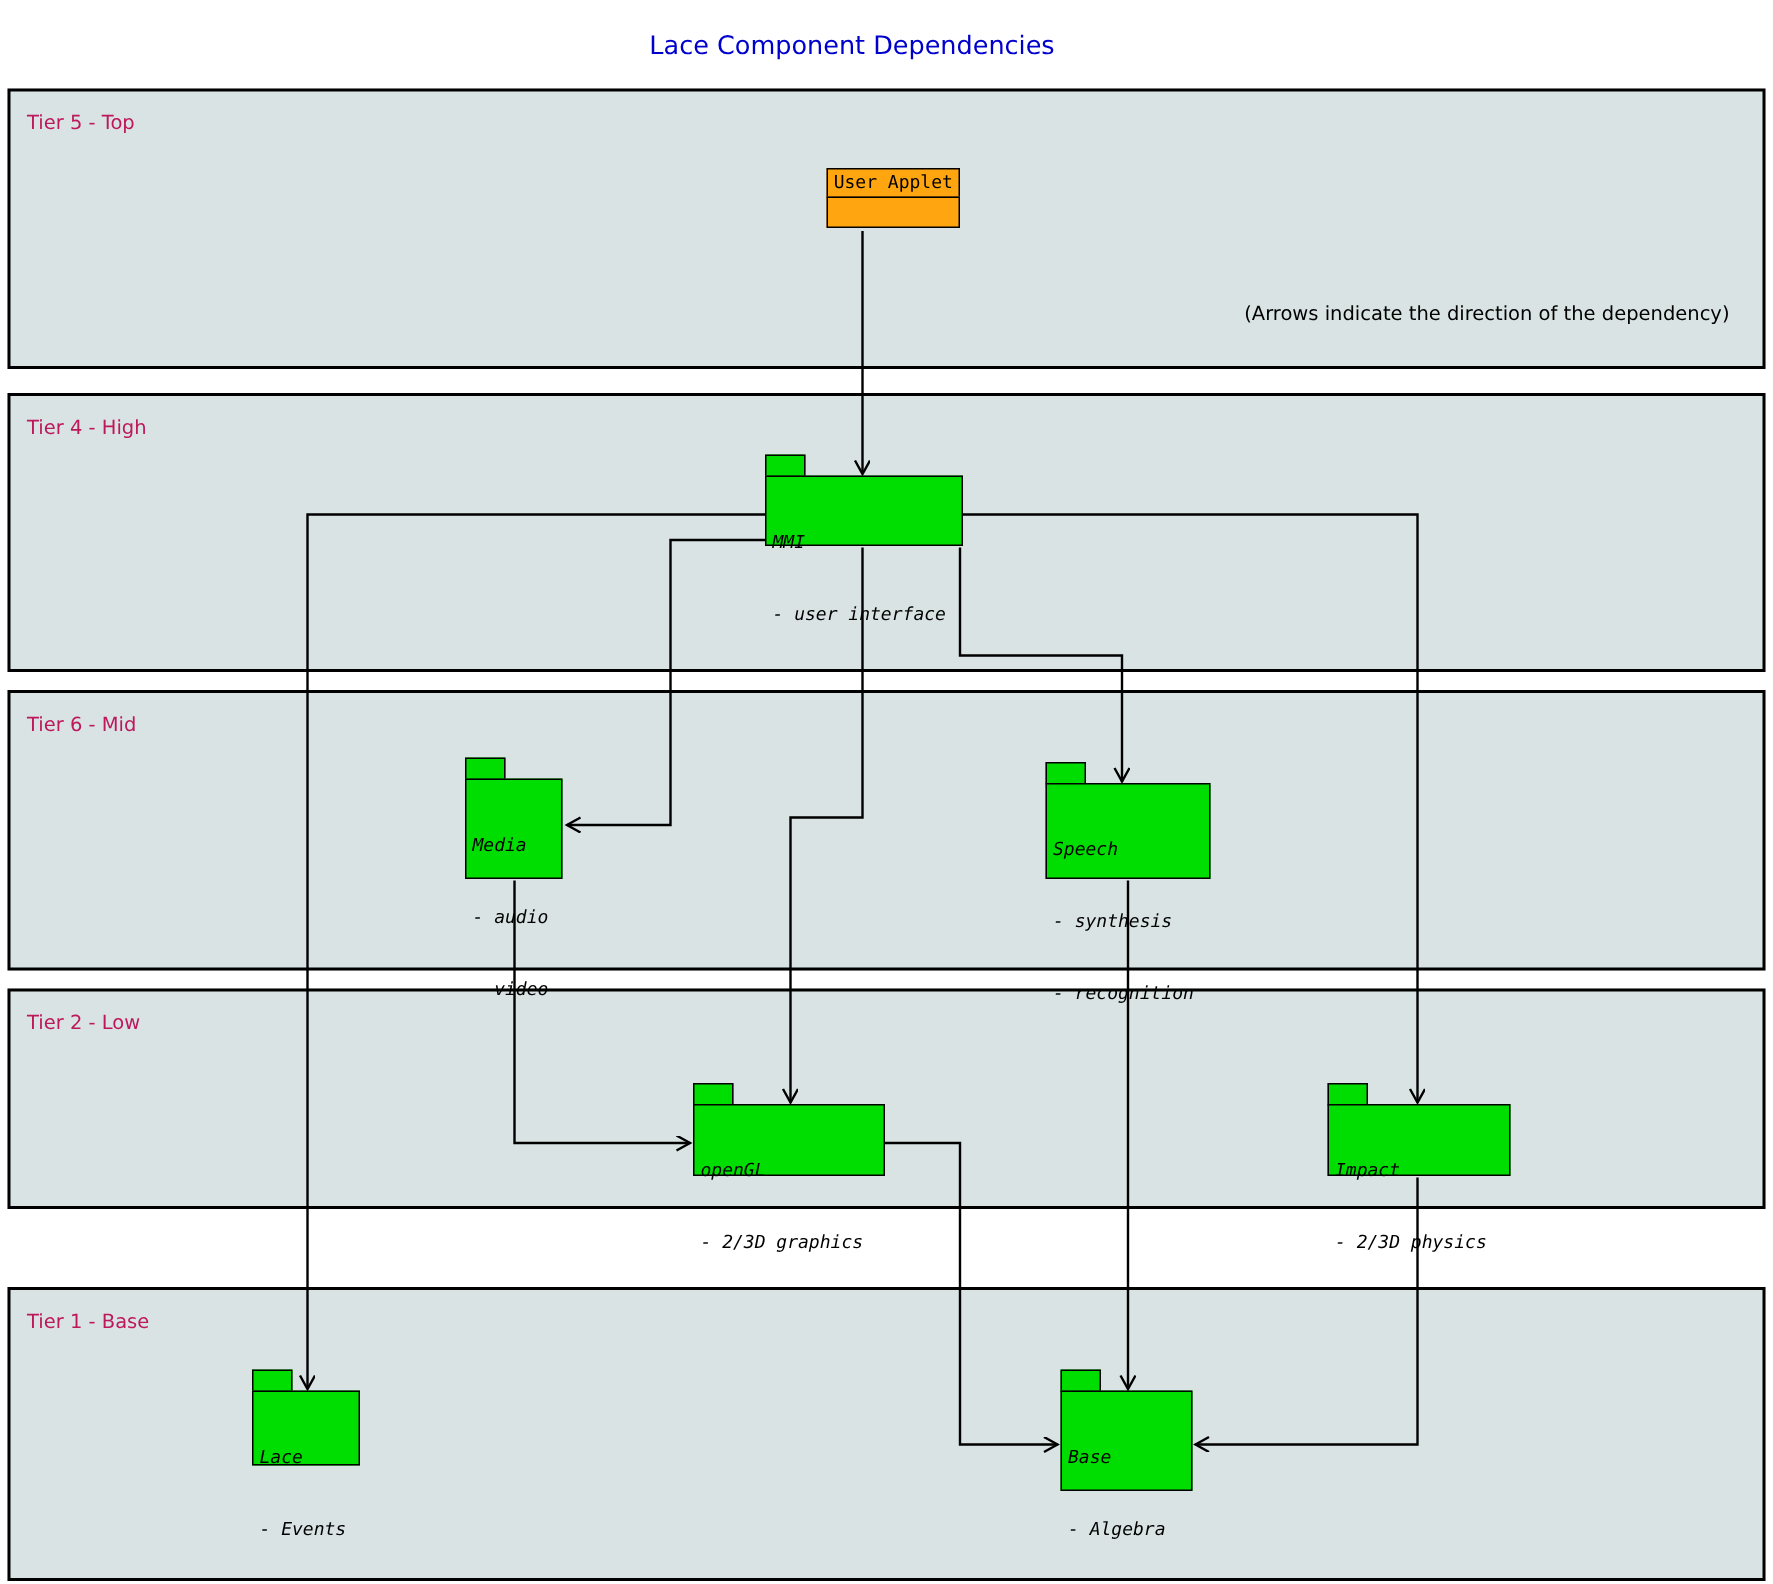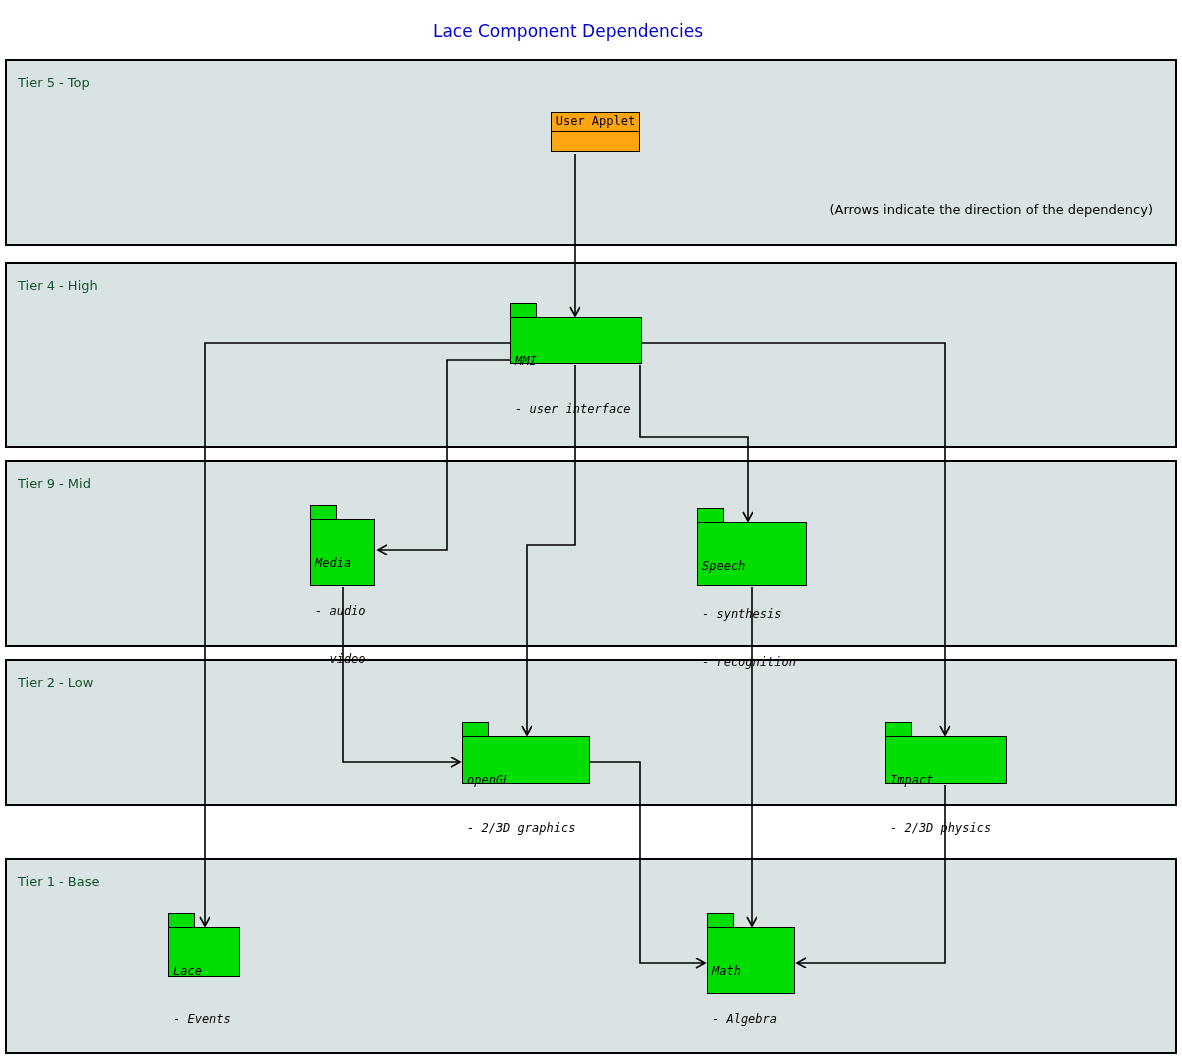--- a/index.html
+++ b/index.html
@@ -17,21 +17,21 @@
   }
   .tier{
     position:absolute;left:5px;width:1172px;
     background:var(--tier_bg,#d9e3e3);
     border:2px solid #000;
     box-sizing:border-box;
     z-index:1;
   }
   .tier-label{
     position:absolute;left:11px;top:14px;
-    font-size:13px;color:#14532d;
+    font-size:13px;color:#be185d;
   }
   .annotation{
     position:absolute;top:202px;right:29px;
     font-size:13px;color:#000;
     z-index:3;
   }
   
   .folder{position:absolute;z-index:5;font-style:italic;}
   .folder .tab{
     width:27px;height:15px;
@@ -81,21 +81,21 @@
 
 <div class="diagram-title">Lace Component Dependencies</div>
 
 <div class="tier" style="top:59px;height:187px;">
   <div class="tier-label">Tier 5 - Top</div>
 </div>
 <div class="tier" style="top:262px;height:186px;">
   <div class="tier-label">Tier 4 - High</div>
 </div>
 <div class="tier" style="top:460px;height:187px;">
-  <div class="tier-label">Tier 9 - Mid</div>
+  <div class="tier-label">Tier 6 - Mid</div>
 </div>
 <div class="tier" style="top:659px;height:147px;">
   <div class="tier-label">Tier 2 - Low</div>
 </div>
 <div class="tier" style="top:858px;height:196px;padding-left:17px;">
   <div class="tier-label">Tier 1 - Base</div>
 </div>
 
 <div class="annotation">(Arrows indicate the direction of the dependency)</div>
 
@@ -150,21 +150,21 @@
   <div class="tab"></div>
   <div class="fbody" style="width:72px;height:50px;">
     <div>Lace</div>
     <div>- Events</div>
   </div>
 </div>
 
 <div class="folder" style="left:707px;top:913px;">
   <div class="tab"></div>
   <div class="fbody" style="width:88px;height:67px;">
-    <div>Math</div>
+    <div>Base</div>
     <div>- Algebra</div>
     
   </div>
 </div>
 
 <svg class="edges" width="1182" height="1056" viewBox="0 0 1182 1056">
   <defs>
     <marker id="vee" markerUnits="userSpaceOnUse" markerWidth="14" markerHeight="14" refX="10" refY="5" orient="auto">
       <path d="M1,0 L10,5 L1,10" fill="none" stroke="#000" stroke-width="1.6"></path>
     </marker>

